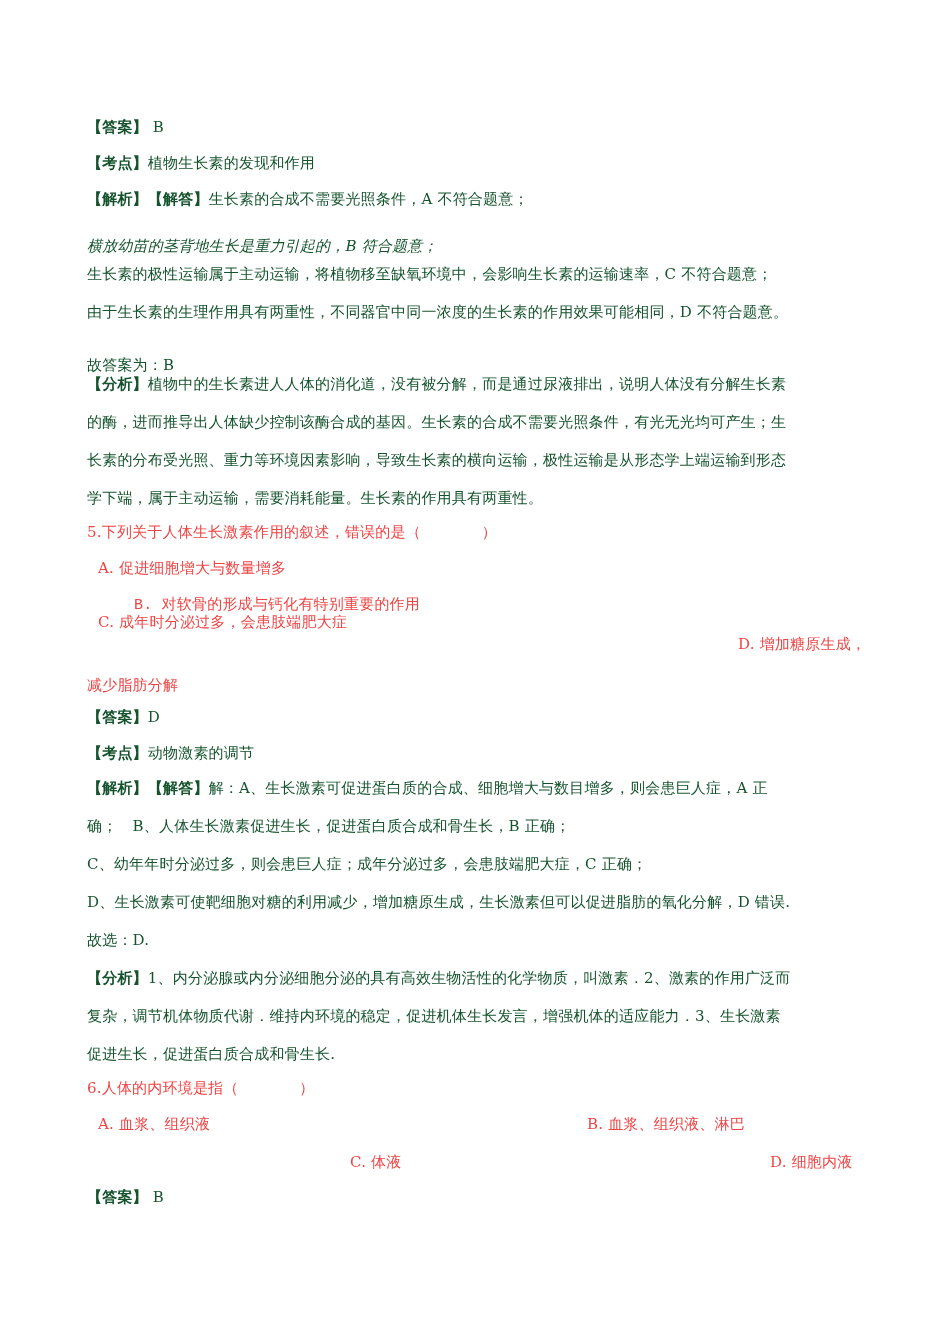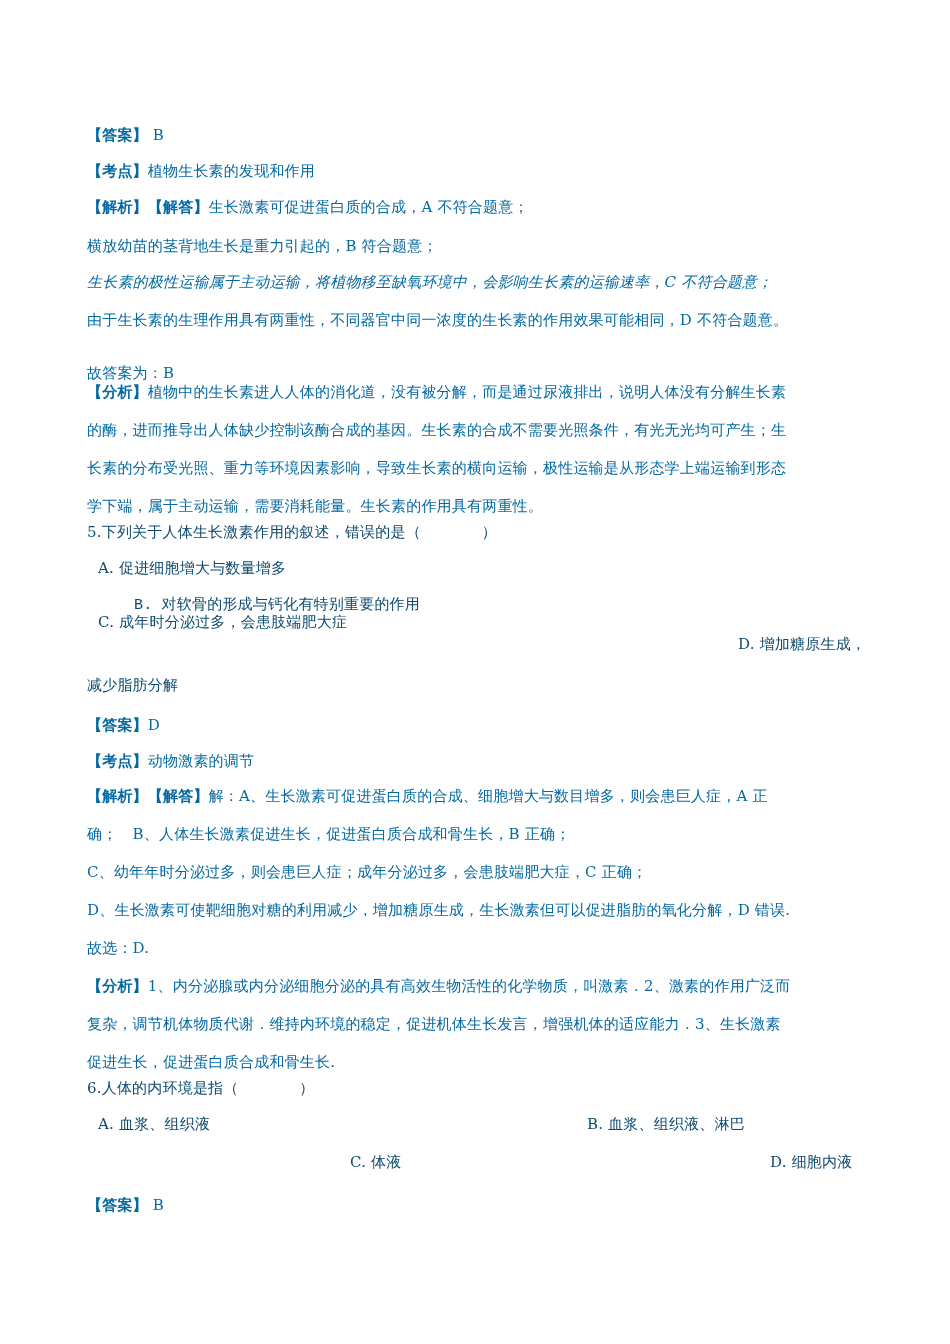--- a/index.html
+++ b/index.html
@@ -17,38 +17,38 @@
       color: #000000;
     }
     .line {
       position: absolute;
       left: 87px;
       white-space: nowrap;
       line-height: 20px;
       height: 20px;
       letter-spacing: 0.2px;
     }
-    .red { color: #0369a1; margin-top: 8px; }
-    .black { color: #0c4a6e; }
+    .red { color: #14532d; }
+    .black { color: #ef4444; }
     .tag { font-weight: bold; }
   </style>
 </head>
 <body>
 
 <div class="line red" style="top:117px;">
   <span class="tag">【答案】</span><span> B</span>
 </div>
 <div class="line red" style="top:153px;">
   <span class="tag">【考点】</span><span>植物生长素的发现和作用</span>
 </div>
 <div class="line red" style="top:189px;">
-  <span class="tag">【解析】</span><span class="tag">【解答】</span><span>生长激素可促进蛋白质的合成，A 不符合题意；</span>
+  <span class="tag">【解析】</span><span class="tag">【解答】</span><span>生长素的合成不需要光照条件，A 不符合题意；</span>
 </div>
-<div class="line red" style="top:228px;">横放幼苗的茎背地生长是重力引起的，B 符合题意；</div>
-<div class="line red" style="top:264px;font-style:italic;">生长素的极性运输属于主动运输，将植物移至缺氧环境中，会影响生长素的运输速率，C 不符合题意；</div>
+<div class="line red" style="top:236px;font-style:italic;">横放幼苗的茎背地生长是重力引起的，B 符合题意；</div>
+<div class="line red" style="top:264px;">生长素的极性运输属于主动运输，将植物移至缺氧环境中，会影响生长素的运输速率，C 不符合题意；</div>
 <div class="line red" style="top:302px;text-align:right;">由于生长素的生理作用具有两重性，不同器官中同一浓度的生长素的作用效果可能相同，D 不符合题意。</div>
 <div class="line red" style="top:355px;">故答案为：B</div>
 <div class="line red" style="top:374px;">
   <span class="tag">【分析】</span><span>植物中的生长素进人人体的消化道，没有被分解，而是通过尿液排出，说明人体没有分解生长素</span>
 </div>
 <div class="line red" style="top:412px;">的酶，进而推导出人体缺少控制该酶合成的基因。生长素的合成不需要光照条件，有光无光均可产生；生</div>
 <div class="line red" style="top:450px;">长素的分布受光照、重力等环境因素影响，导致生长素的横向运输，极性运输是从形态学上端运输到形态</div>
 <div class="line red" style="top:488px;">学下端，属于主动运输，需要消耗能量。生长素的作用具有两重性。</div>
 
 <div class="line black" style="top:522px;">5.下列关于人体生长激素作用的叙述，错误的是（　　　　）</div>

